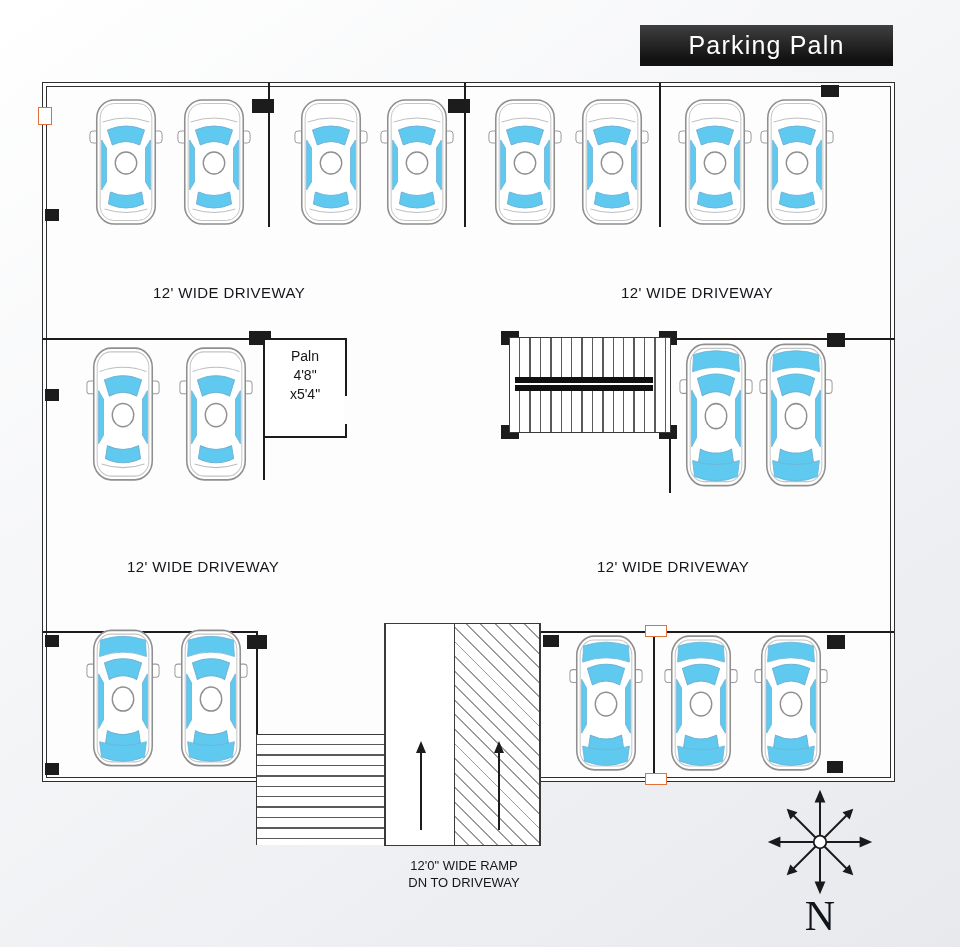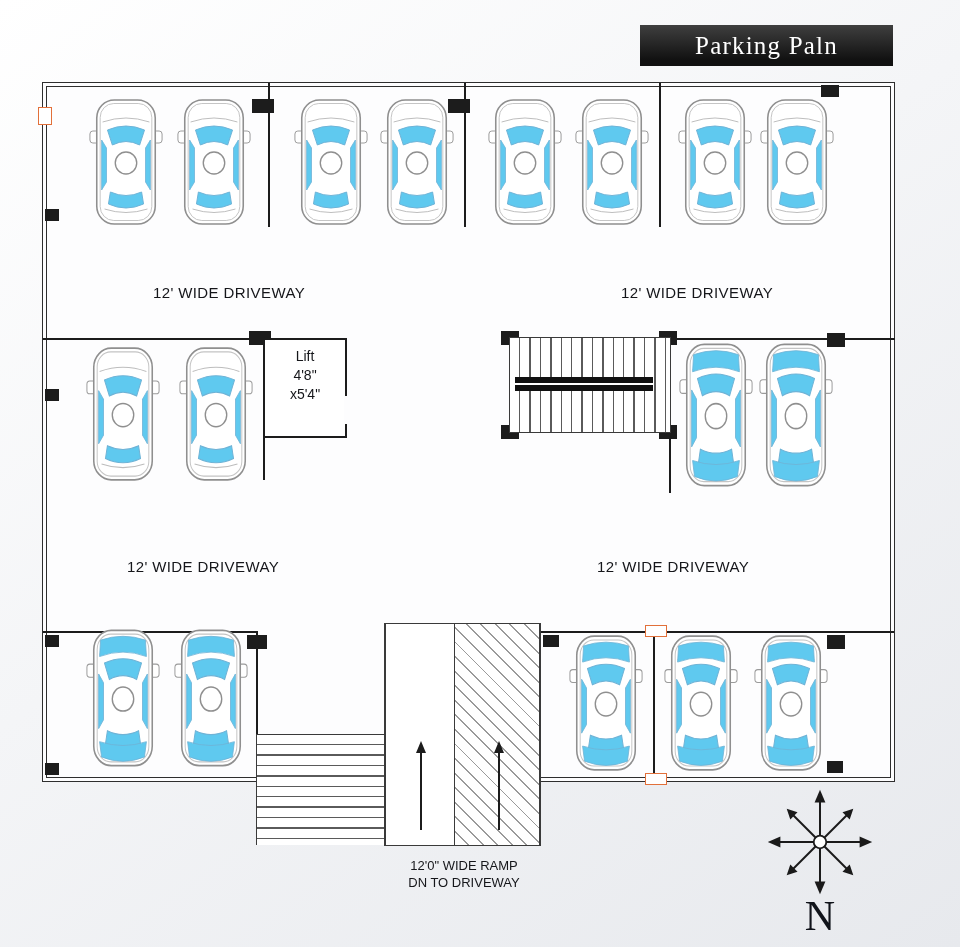--- a/index.html
+++ b/index.html
@@ -2,21 +2,21 @@
 <html style="--glass: #5fc9ef; --wall: #1c1c1c; --accent: #e2703a;"><head>
 <meta charset="utf-8">
 <style>
   html,body{margin:0;padding:0;background:#e9eaee;}
   .stage{position:relative;width:960px;height:947px;overflow:hidden;
     background:linear-gradient(145deg,#ffffff 0%,#f4f5f7 45%,#e7e9ed 100%);
     font-family:"Liberation Sans",sans-serif;}
   .banner{position:absolute;left:640px;top:25px;width:253px;height:41px;
     background:linear-gradient(180deg,#3f3f3f 0%,#111111 85%);
     color:#fff;display:flex;align-items:center;justify-content:center;
-    font-family:Liberation Serif, serif;font-size:25px;letter-spacing:1.2px;}
+    font-family:Liberation Sans, sans-serif;font-size:25px;letter-spacing:1.2px;}
   .plan{position:absolute;left:42px;top:82px;width:851px;height:698px;
     border:1.5px solid #2e2e2e;background:#fdfdfe;overflow:visible;}
   .plan-inner{position:absolute;inset:3px;border:1px solid #2e2e2e;z-index:0;}
   .wall{position:absolute;background:var(--wall,#1c1c1c);z-index:1;}
   .col{position:absolute;background:var(--wall,#1c1c1c);z-index:2;}
   .orng{position:absolute;border:1.5px solid var(--accent,#e2703a);background:#fff;z-index:2;}
   .dw-label{position:absolute;width:220px;text-align:center;font-size:15px;color:#15161a;
     letter-spacing:.4px;z-index:3;}
   .lift{position:absolute;left:220px;top:255px;width:84px;height:100px;border:2px solid var(--wall,#1c1c1c);
     background:#fff;z-index:2;text-align:center;font-size:14px;color:#15161a;line-height:19px;padding-top:7px;box-sizing:border-box;}
@@ -109,21 +109,21 @@
     <div class="col" style="left:500px;top:552px;width:16px;height:12px"></div>
     <div class="col" style="left:784px;top:552px;width:18px;height:14px"></div>
     <div class="col" style="left:2px;top:680px;width:14px;height:12px"></div>
     <div class="col" style="left:784px;top:678px;width:16px;height:12px"></div>
 
     <div class="orng" style="left:-5px;top:24px;width:12px;height:16px"></div>
     <div class="orng" style="left:602px;top:542px;width:20px;height:10px"></div>
     <div class="orng" style="left:602px;top:690px;width:20px;height:10px"></div>
 
     <div class="lift">
-      <div>Lift</div>
+      <div>Paln</div>
       <div>4'8"</div>
       <div>x5'4"</div>
       <div class="lift-door"></div>
     </div>
 
     <div class="stairs-mid">
       <div class="stringer"></div>
     </div>
 
     <div class="stairs-bottom"></div>

